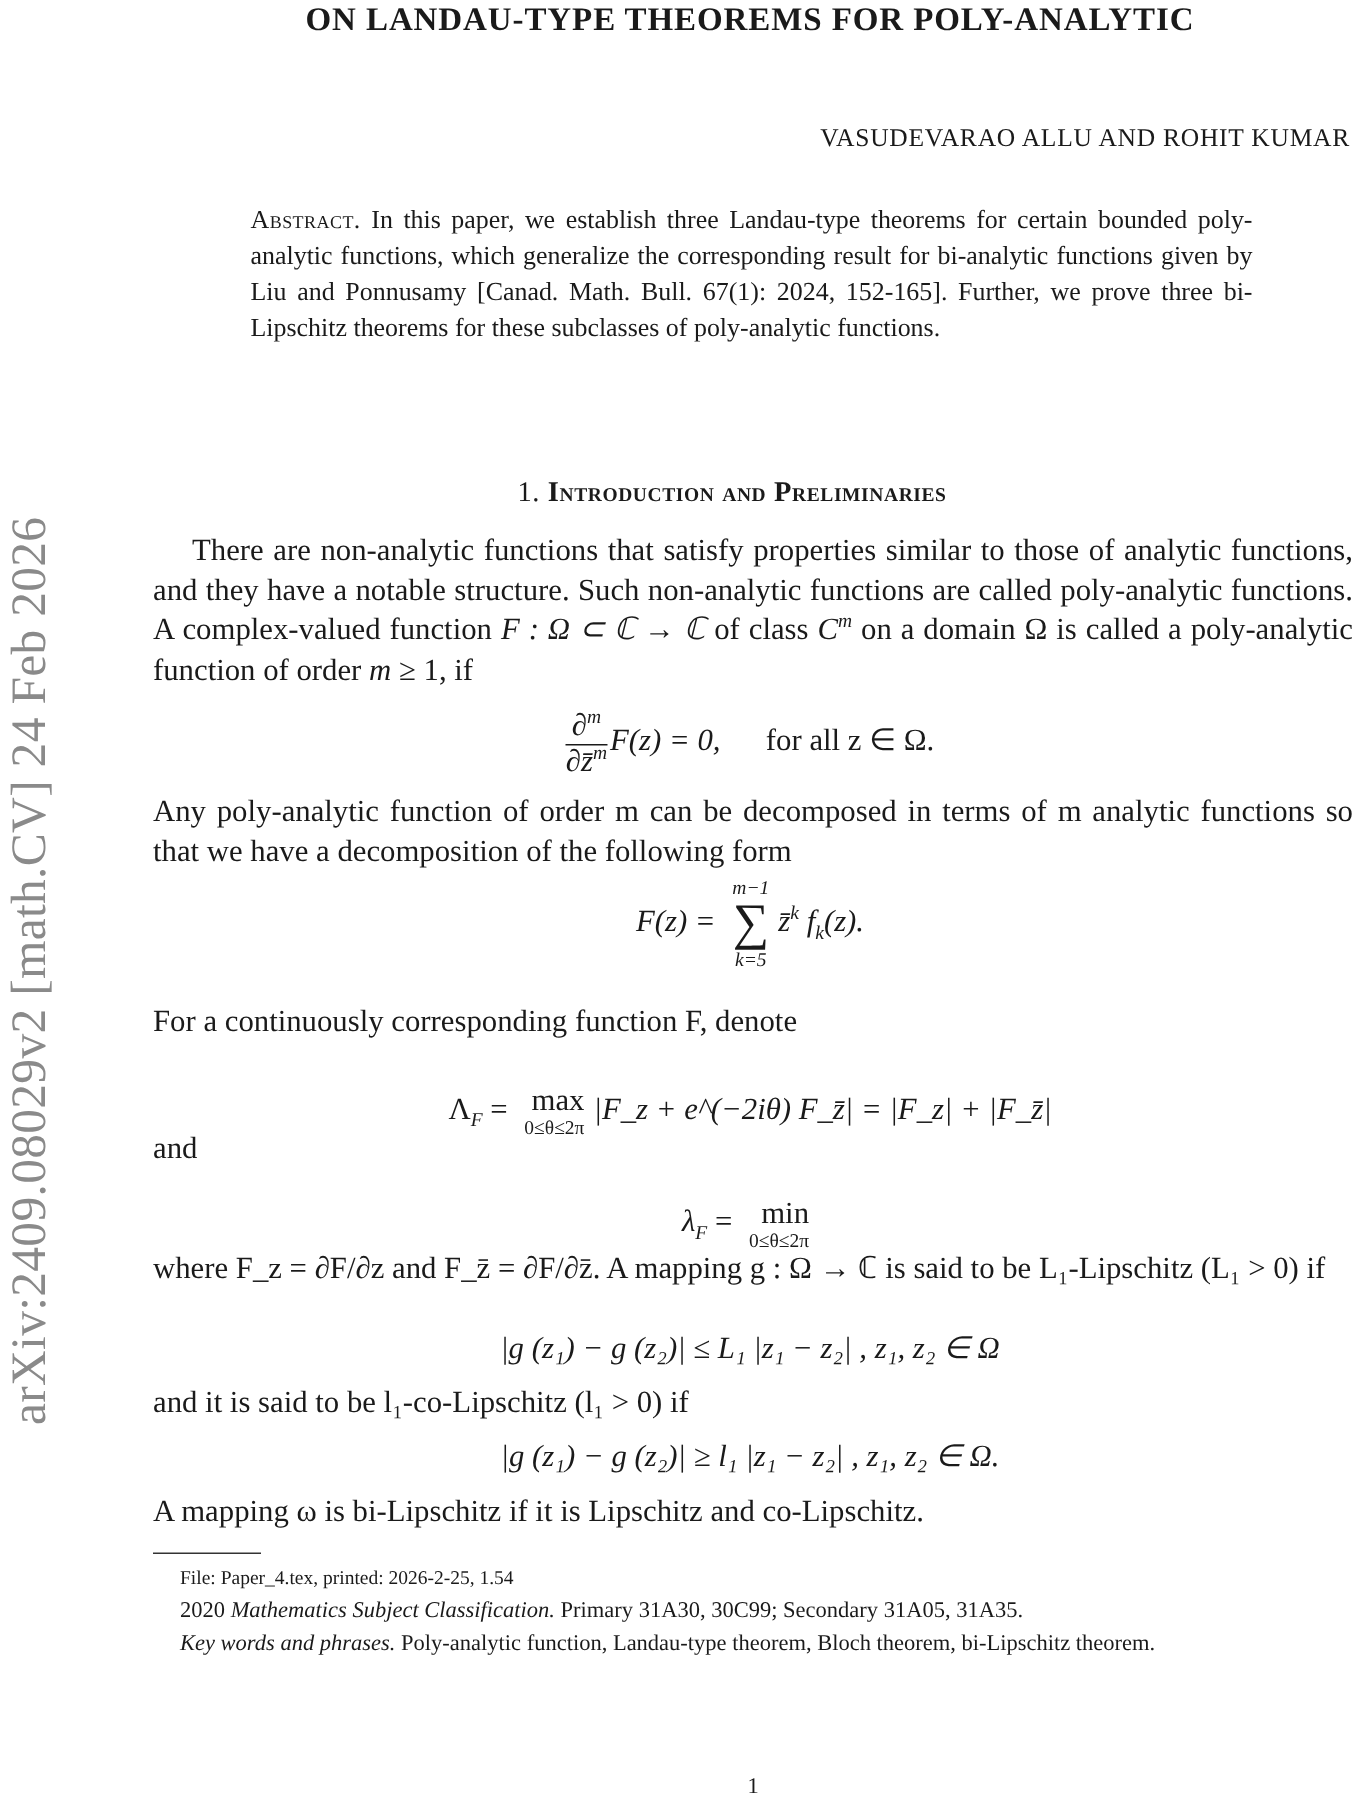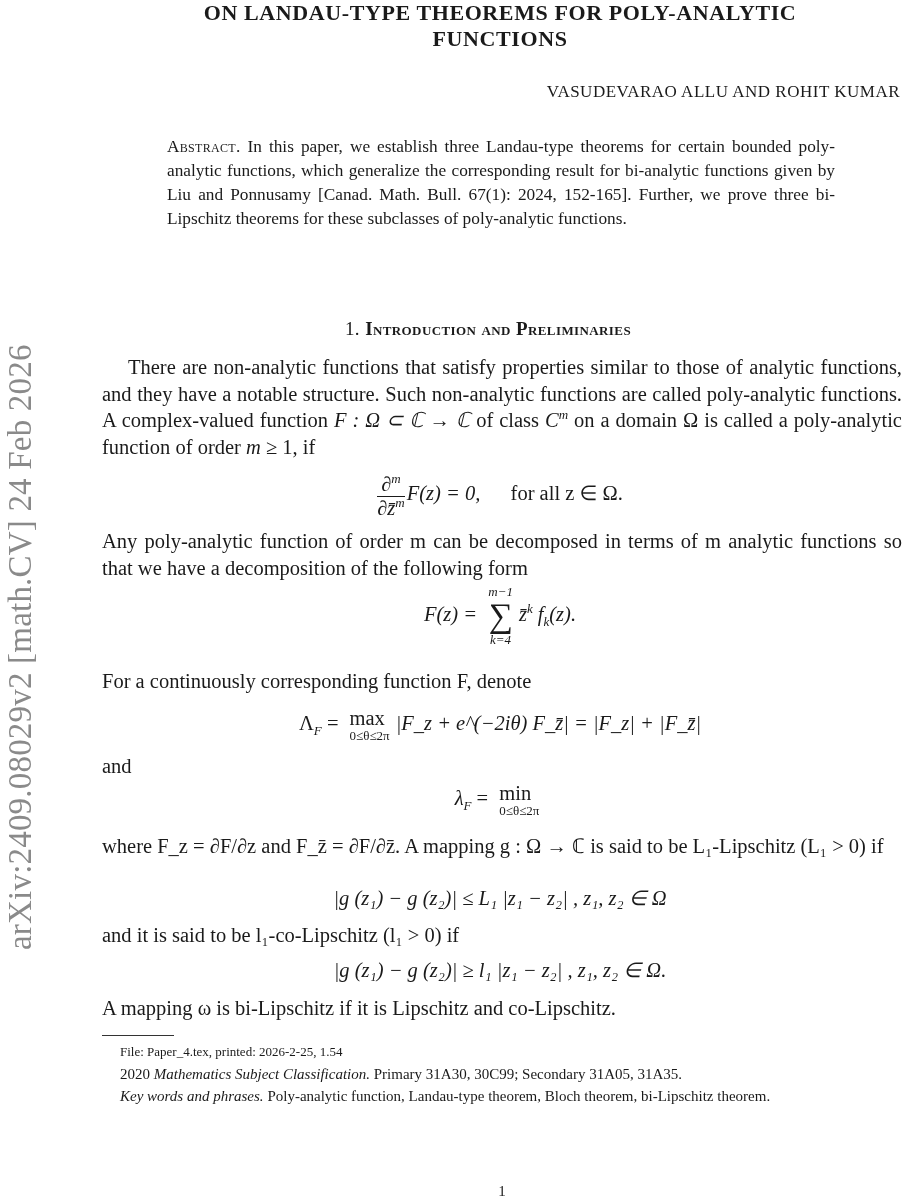--- a/index.html
+++ b/index.html
@@ -47,40 +47,39 @@
     position: absolute; left: 100px; width: 800px; text-align: center;
     font-family: "Liberation Serif", serif; font-size: 20.5px;
   }
   i.m { font-style: italic; }
   .frac { display: inline-block; vertical-align: middle; text-align: center; margin-right: 2px; }
   .frac .num { display: block; border-bottom: 1px solid #1a1a1a; padding: 0 2px; line-height: 24px; }
   .frac .den { display: block; line-height: 22px; }
   .sum { display: inline-block; vertical-align: middle; text-align: center; margin: 0 6px; }
   .sum .lim { display: block; font-size: 13px; font-style: italic; line-height: 14px; }
   .sum .sig { display: block; font-size: 34px; line-height: 34px; }
-  .oplim { display: inline-block; vertical-align: middle; text-align: left; margin: 0 6px; }
+  .oplim { display: inline-block; vertical-align: middle; text-align: right; margin: 16px 6px; }
   .oplim .op { display: block; line-height: 22px; }
   .oplim .sub { display: block; font-size: 13px; line-height: 14px; }
   sup, sub { font-size: 13px; line-height: 0; }
   .footrule { position: absolute; left: 102px; top: 1035px; width: 72px; height: 1px; background: #333; }
   .foot {
     position: absolute; left: 102px; width: 800px; font-family: "Liberation Serif", serif;
     font-size: 15px; line-height: 22px; text-align: justify;
   }
   .foot.small { font-size: 13px; }
   .pagenum { position: absolute; left: 0; width: 1004px; top: 1183px; text-align: center; font-family: "Liberation Serif", serif; font-size: 15px; }
 </style>
 </head>
 <body>
 
 <div class="arxiv-stamp">arXiv:2409.08029v2  [math.CV]  24 Feb 2026</div>
 
 <div class="title">
   <div>ON LANDAU-TYPE THEOREMS FOR POLY-ANALYTIC</div>
-  <div>FUNCTIONS</div>
 </div>
 
 <div class="authors">VASUDEVARAO ALLU AND ROHIT KUMAR</div>
 
 <div class="abstract"><span class="label">Abstract.</span><span> In this paper, we establish three Landau-type theorems for certain bounded poly-analytic functions, which generalize the corresponding result for bi-analytic functions given by Liu and Ponnusamy [Canad. Math. Bull. 67(1): 2024, 152-165]. Further, we prove three bi-Lipschitz theorems for these subclasses of poly-analytic functions.</span></div>
 
 <div class="section-title">
   <span>1.</span>
   <span class="sc">Introduction and Preliminaries</span>
 </div>
@@ -96,21 +95,21 @@
   <span>for all z ∈ Ω.</span>
 </div>
 
 <div class="para" style="top:528px;">Any poly-analytic function of order m can be decomposed in terms of m analytic functions so that we have a decomposition of the following form</div>
 
 <div class="eq" style="top:585px;">
   <i>F(z) =</i>
   <span class="sum">
     <span class="lim">m−1</span>
     <span class="sig">∑</span>
-    <span class="lim">k=4</span>
+    <span class="lim">k=5</span>
   </span><i>z̄</i><sup><i>k</i></sup> <i>f</i><sub><i>k</i></sub><i>(z).</i>
 </div>
 
 <div class="para" style="top:668px;">For a continuously corresponding function F, denote</div>
 
 <div class="eq" style="top:707px;">
   <span>Λ</span><sub><i>F</i></sub> =
   <span class="oplim"><span class="op">max</span><span class="sub">0≤θ≤2π</span></span><i>|F_z + e^(−2iθ) F_z̄| = |F_z| + |F_z̄|</i>
 </div>
 

